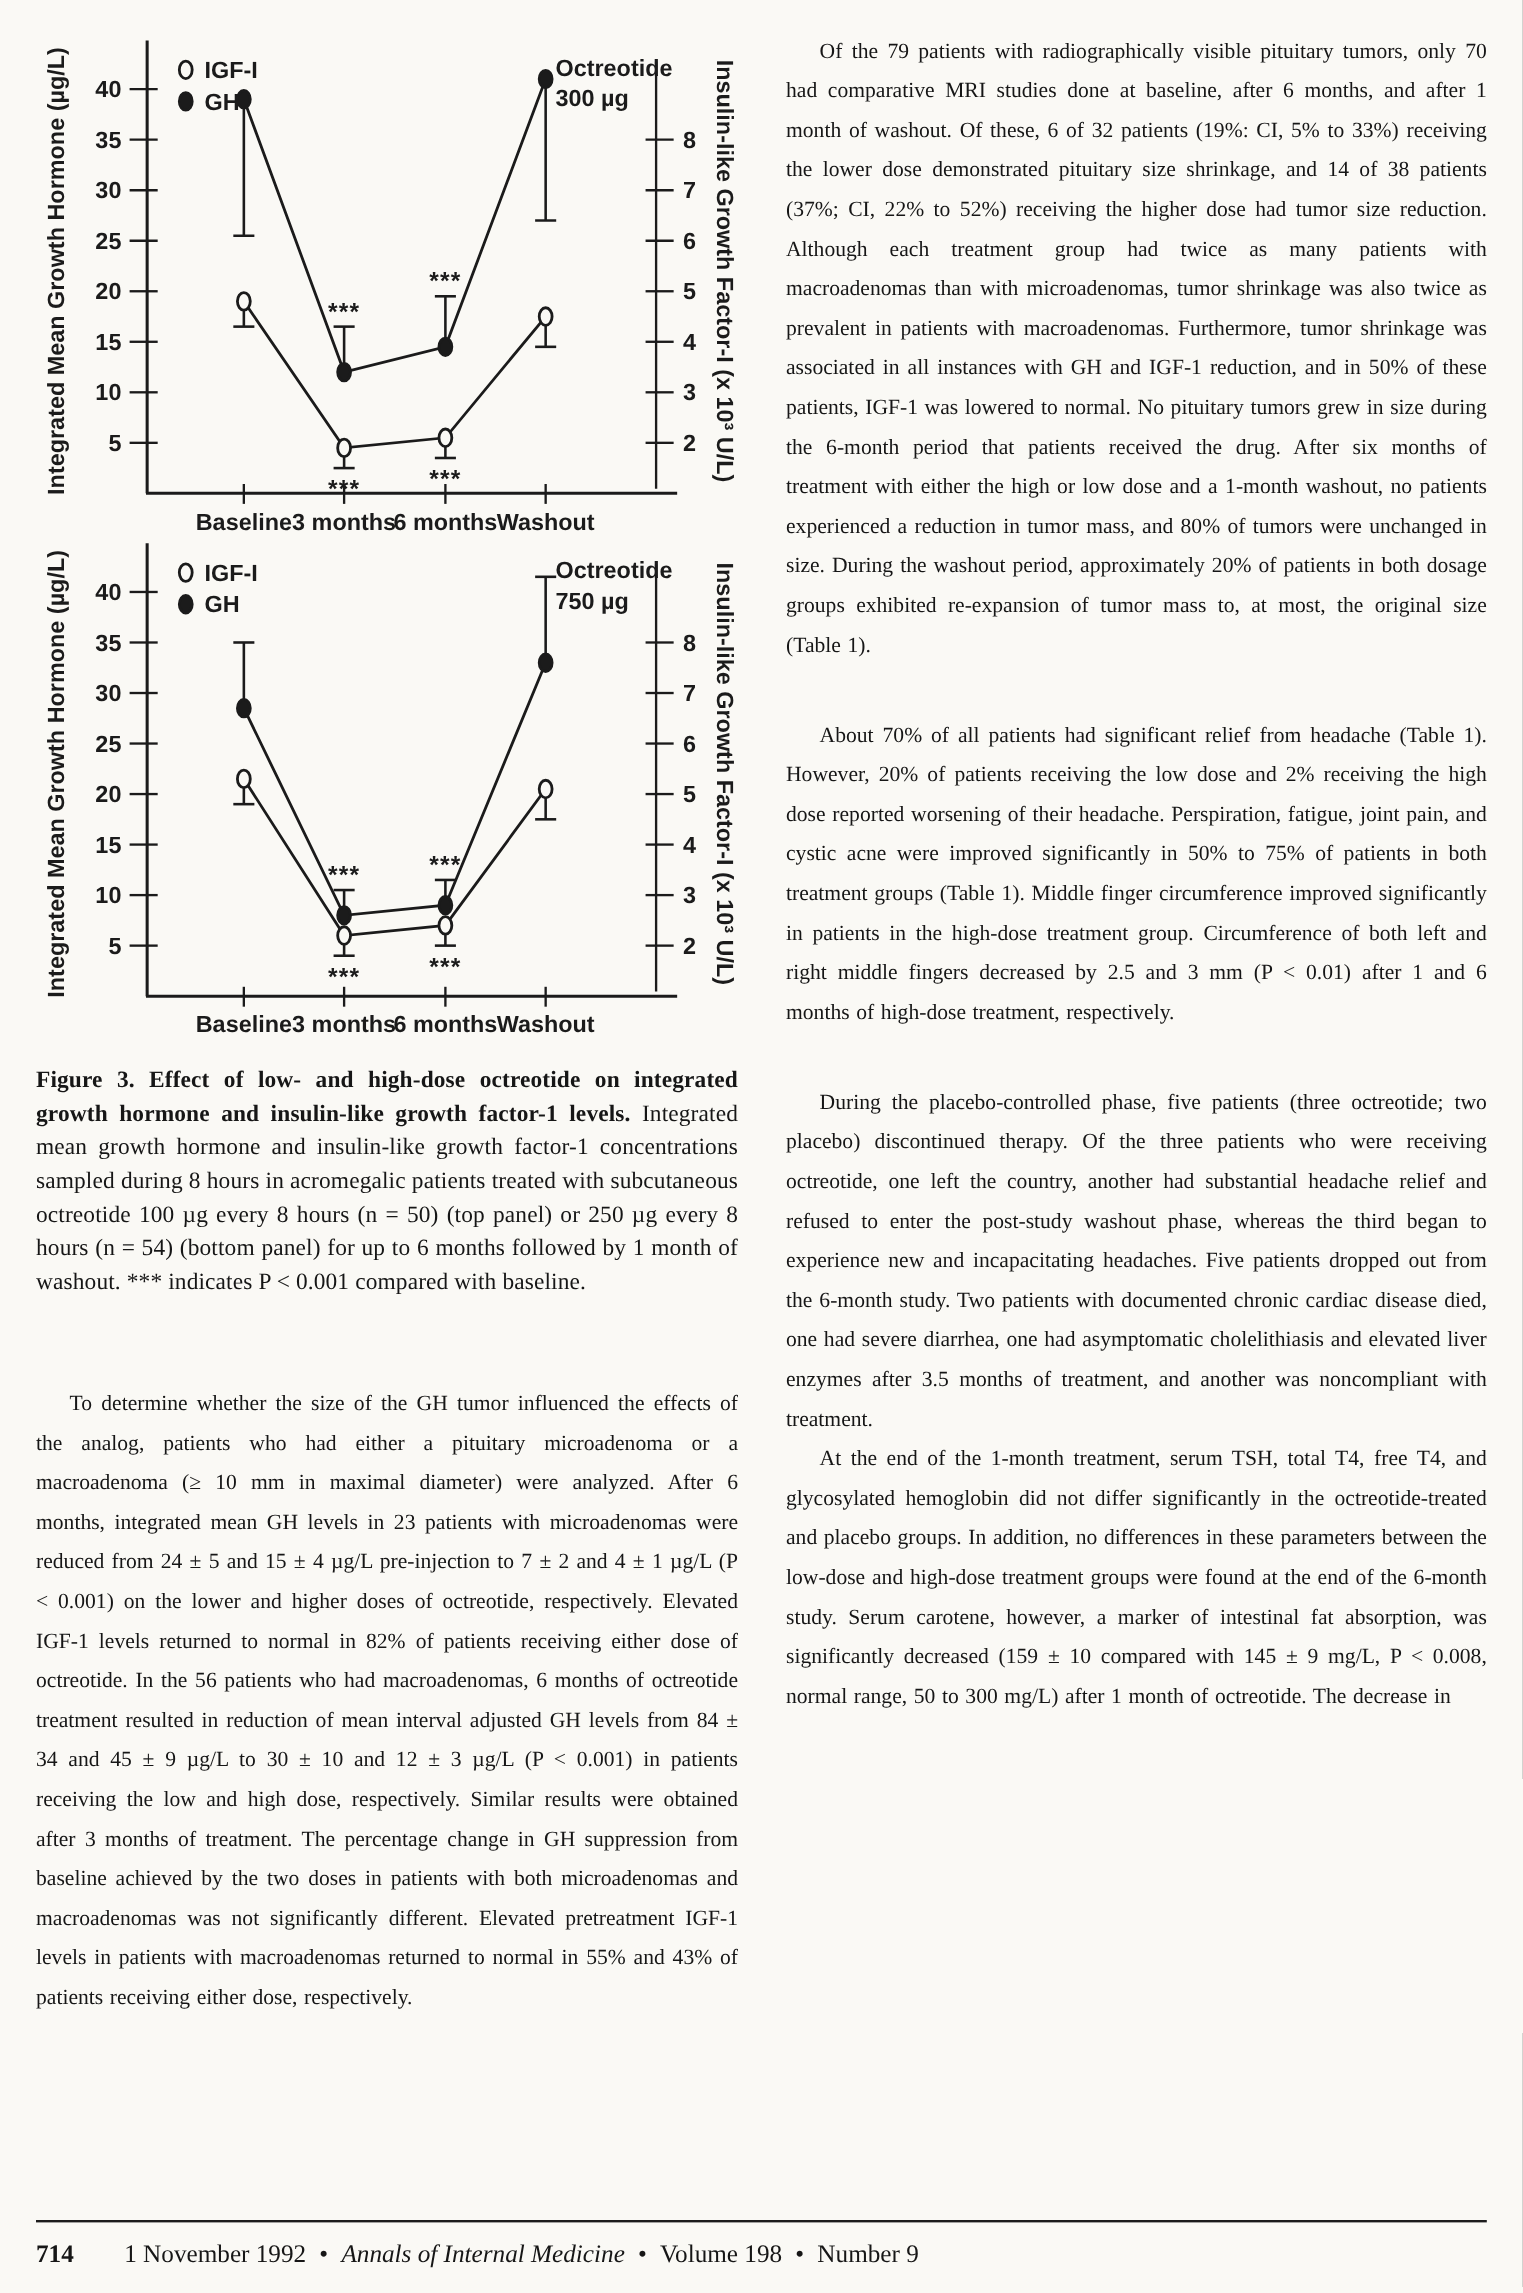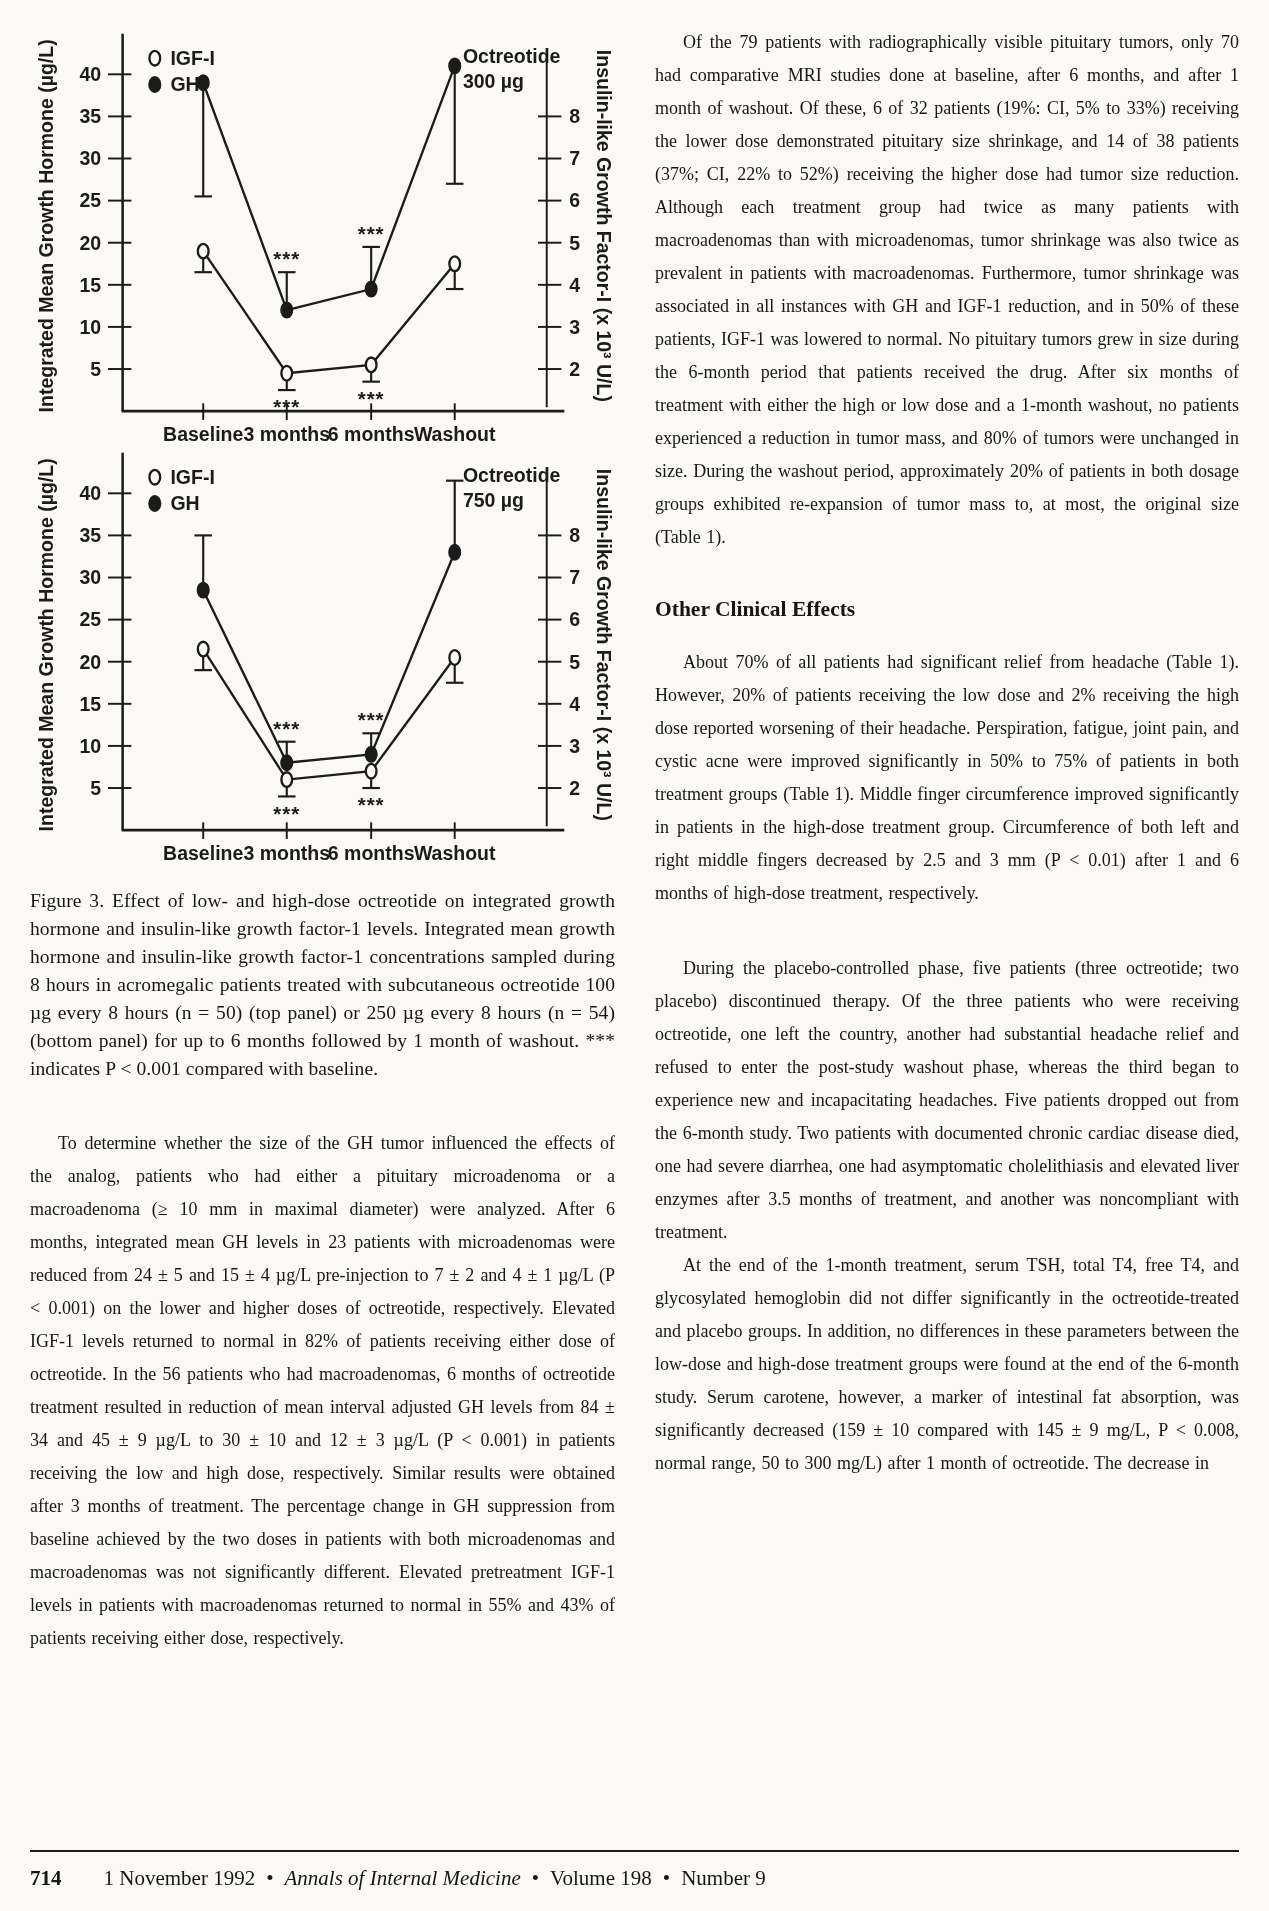--- a/index.html
+++ b/index.html
@@ -10,26 +10,26 @@
   }
   .columns{display:flex;gap:40px;}
   .col{width:585px;box-sizing:border-box;}
   figure{margin:0;}
   svg.chart{display:block;width:585px;height:auto;}
   svg text{font-family:"Liberation Sans",sans-serif;}
   figcaption{
     font-size:19.5px;line-height:28px;text-align:justify;margin-top:22px;
     letter-spacing:0.1px;
   }
-  .cap-bold{font-weight:normal;}
+  .cap-bold{font-weight:bold;}
   .body-para{
     font-size:18px;line-height:33px;text-align:justify;text-indent:28px;
     margin:0;word-spacing:1px;
   }
-  .col-left > .body-para{margin-top:44px;}
+  .col-left > .body-para{margin-top:70px;}
   .section-heading{
     font-size:21.5px;font-weight:bold;margin:0 0 24px 0;line-height:26px;
   }
   .section + .section{margin-top:42px;}
   .section .body-para + .body-para{margin-top:0;}
   .footer{
     position:absolute;left:30px;right:30px;bottom:20px;
     border-top:2px solid #1c1c1c;padding-top:14px;font-size:21px;
     display:flex;align-items:baseline;
   }
@@ -210,21 +210,20 @@
         <figcaption><span class="cap-bold">Figure 3. Effect of low- and high-dose octreotide on integrated growth hormone and insulin-like growth factor-1 levels.</span> <span>Integrated mean growth hormone and insulin-like growth factor-1 concentrations sampled during 8 hours in acromegalic patients treated with subcutaneous octreotide 100 µg every 8 hours (n = 50) (top panel) or 250 µg every 8 hours (n = 54) (bottom panel) for up to 6 months followed by 1 month of washout. *** indicates P &lt; 0.001 compared with baseline.</span></figcaption>
       </figure>
       <p class="body-para">To determine whether the size of the GH tumor influenced the effects of the analog, patients who had either a pituitary microadenoma or a macroadenoma (≥ 10 mm in maximal diameter) were analyzed. After 6 months, integrated mean GH levels in 23 patients with microadenomas were reduced from 24 ± 5 and 15 ± 4 µg/L pre-injection to 7 ± 2 and 4 ± 1 µg/L (P &lt; 0.001) on the lower and higher doses of octreotide, respectively. Elevated IGF-1 levels returned to normal in 82% of patients receiving either dose of octreotide. In the 56 patients who had macroadenomas, 6 months of octreotide treatment resulted in reduction of mean interval adjusted GH levels from 84 ± 34 and 45 ± 9 µg/L to 30 ± 10 and 12 ± 3 µg/L (P &lt; 0.001) in patients receiving the low and high dose, respectively. Similar results were obtained after 3 months of treatment. The percentage change in GH suppression from baseline achieved by the two doses in patients with both microadenomas and macroadenomas was not significantly different. Elevated pretreatment IGF-1 levels in patients with macroadenomas returned to normal in 55% and 43% of patients receiving either dose, respectively.</p>
     </div>
 
     <div class="col col-right" id="right-col">
         <div class="section">
           <p class="body-para">Of the 79 patients with radiographically visible pituitary tumors, only 70 had comparative MRI studies done at baseline, after 6 months, and after 1 month of washout. Of these, 6 of 32 patients (19%: CI, 5% to 33%) receiving the lower dose demonstrated pituitary size shrinkage, and 14 of 38 patients (37%; CI, 22% to 52%) receiving the higher dose had tumor size reduction. Although each treatment group had twice as many patients with macroadenomas than with microadenomas, tumor shrinkage was also twice as prevalent in patients with macroadenomas. Furthermore, tumor shrinkage was associated in all instances with GH and IGF-1 reduction, and in 50% of these patients, IGF-1 was lowered to normal. No pituitary tumors grew in size during the 6-month period that patients received the drug. After six months of treatment with either the high or low dose and a 1-month washout, no patients experienced a reduction in tumor mass, and 80% of tumors were unchanged in size. During the washout period, approximately 20% of patients in both dosage groups exhibited re-expansion of tumor mass to, at most, the original size (Table 1).</p>
         </div>
         <div class="section">
-          <h2 class="section-heading">Other Clinical Effects</h2>
           <p class="body-para">About 70% of all patients had significant relief from headache (Table 1). However, 20% of patients receiving the low dose and 2% receiving the high dose reported worsening of their headache. Perspiration, fatigue, joint pain, and cystic acne were improved significantly in 50% to 75% of patients in both treatment groups (Table 1). Middle finger circumference improved significantly in patients in the high-dose treatment group. Circumference of both left and right middle fingers decreased by 2.5 and 3 mm (P &lt; 0.01) after 1 and 6 months of high-dose treatment, respectively.</p>
         </div>
         <div class="section">
           <p class="body-para">During the placebo-controlled phase, five patients (three octreotide; two placebo) discontinued therapy. Of the three patients who were receiving octreotide, one left the country, another had substantial headache relief and refused to enter the post-study washout phase, whereas the third began to experience new and incapacitating headaches. Five patients dropped out from the 6-month study. Two patients with documented chronic cardiac disease died, one had severe diarrhea, one had asymptomatic cholelithiasis and elevated liver enzymes after 3.5 months of treatment, and another was noncompliant with treatment.</p>
           <p class="body-para">At the end of the 1-month treatment, serum TSH, total T4, free T4, and glycosylated hemoglobin did not differ significantly in the octreotide-treated and placebo groups. In addition, no differences in these parameters between the low-dose and high-dose treatment groups were found at the end of the 6-month study. Serum carotene, however, a marker of intestinal fat absorption, was significantly decreased (159 ± 10 compared with 145 ± 9 mg/L, P &lt; 0.008, normal range, 50 to 300 mg/L) after 1 month of octreotide. The decrease in</p>
         </div>
       </div>
 
   </div>
 

